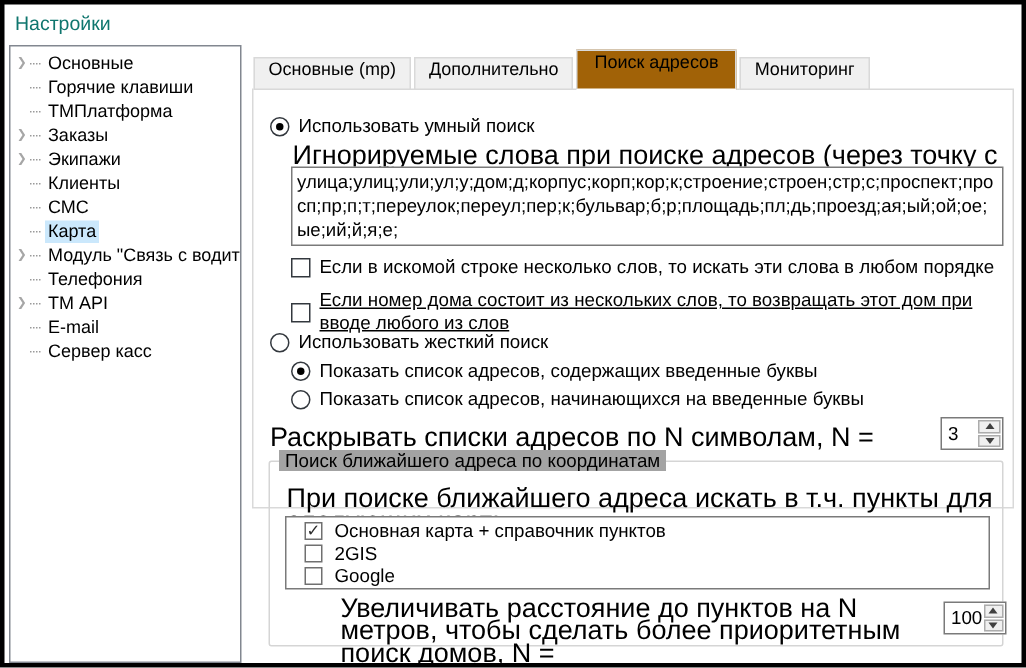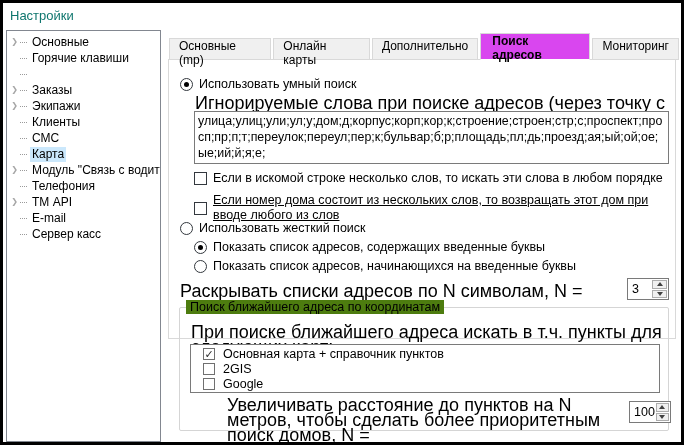--- a/index.html
+++ b/index.html
@@ -21,21 +21,21 @@
   .chevron { width:11px; flex:0 0 11px; color:#a6a6a6; font-size:8px; line-height:8px; text-align:center; }
   .stub { width:7px; flex:0 0 7px; border-top:1px dotted #9a9a9a; margin-right:3px; }
   .tree-label { padding:0 2px; line-height:15px; }
   .tree-row.selected .tree-label { background:#cbe8fc; }
 
   
   .tabstrip { position:absolute; left:166px; top:29px; height:28px; display:flex;
     align-items:flex-end; z-index:3; }
   .tab { font-size:12px; padding:0 9px; display:flex; align-items:flex-start;
     background:#f0f0f0; border:1px solid #d9d9d9; height:22px; margin-right:2px; }
-  .tab.active { background:#d946ef; height:27px; border-bottom:1px solid #fff; padding:0 11px;font-weight:bold; }
+  .tab.active { background:#a16207; height:27px; border-bottom:1px solid #fff; padding:0 11px; }
   .tabpage { position:absolute; left:165px; top:56px; width:508px; height:280px;
     border:1px solid #d9d9d9; background:#fff; z-index:1; }
 
   
   .ctl-row { position:absolute; display:flex; align-items:flex-start; font-size:12.5px; line-height:15px; }
   .radio { width:13px; height:13px; flex:0 0 13px; border:1px solid #33383e; border-radius:50%;
     background:#fff; margin-right:6px; position:relative; margin-top:1px; }
   .radio.checked::after { content:""; position:absolute; left:3px; top:3px; width:5px; height:5px;
     border-radius:50%; background:#000; }
   .checkbox { width:13px; height:13px; flex:0 0 13px; border:1px solid #33383e; background:#fff;
@@ -56,21 +56,21 @@
   .spin-btn { flex:1; background:#f0f0f0; border:1px solid #acacac; display:flex;
     align-items:center; justify-content:center; cursor:default; }
   .tri-up { width:0; height:0; border-left:3px solid transparent; border-right:3px solid transparent;
     border-bottom:4px solid #404040; }
   .tri-down { width:0; height:0; border-left:3px solid transparent; border-right:3px solid transparent;
     border-top:4px solid #404040; }
 
   
   .groupbox { position:absolute; left:10px; top:247px; width:490px; height:124px;
     border:1px solid #d5d5d5; border-radius:2px; }
-  .group-legend { position:absolute; top:-8px; left:6px; background:#4d7c0f; padding:0 4px;
+  .group-legend { position:absolute; top:-8px; left:6px; background:#a3a3a3; padding:0 4px;
     font-size:12.5px; }
   .listbox { position:absolute; left:10px; top:36px; width:470px; height:49px;
     border:1px solid #7a7a7a; background:#fff; overflow:hidden; padding-top:1px; }
   .list-row { display:flex; align-items:center; height:15px; padding-left:12px; font-size:12.5px; }
   .list-check { width:12px; height:12px; flex:0 0 12px; border:1px solid #707070; background:#fff;
     margin-right:8px; font-size:11px; line-height:10px; text-align:center; color:#2b2b2b; }
 </style>
 </head>
 <body>
 
@@ -84,20 +84,21 @@
         <span class="tree-label">Основные</span>
       </div>
       <div class="tree-row">
         <span class="chevron"></span>
         <span class="stub"></span>
         <span class="tree-label">Горячие клавиши</span>
       </div>
       <div class="tree-row">
         <span class="chevron"></span>
         <span class="stub"></span>
+        <span class="tree-label">ТМПлатформа</span>
       </div>
       <div class="tree-row">
         <span class="chevron">❯</span>
         <span class="stub"></span>
         <span class="tree-label">Заказы</span>
       </div>
       <div class="tree-row">
         <span class="chevron">❯</span>
         <span class="stub"></span>
         <span class="tree-label">Экипажи</span>
@@ -140,23 +141,20 @@
       <div class="tree-row">
         <span class="chevron"></span>
         <span class="stub"></span>
         <span class="tree-label">Сервер касс</span>
       </div>
     </div>
 
   <div class="tabstrip" id="tabstrip">
       <div class="tab">
         <span>Основные (mp)</span>
-      </div>
-      <div class="tab">
-        <span>Онлайн карты</span>
       </div>
       <div class="tab">
         <span>Дополнительно</span>
       </div>
       <div class="tab active">
         <span>Поиск адресов</span>
       </div>
       <div class="tab">
         <span>Мониторинг</span>
       </div>

